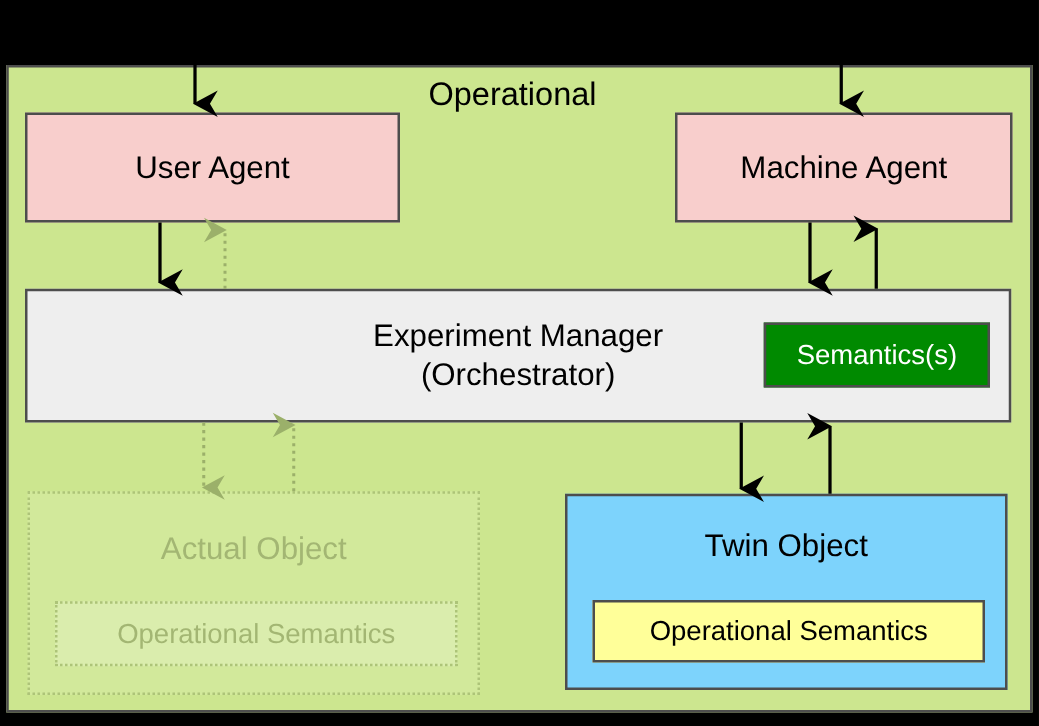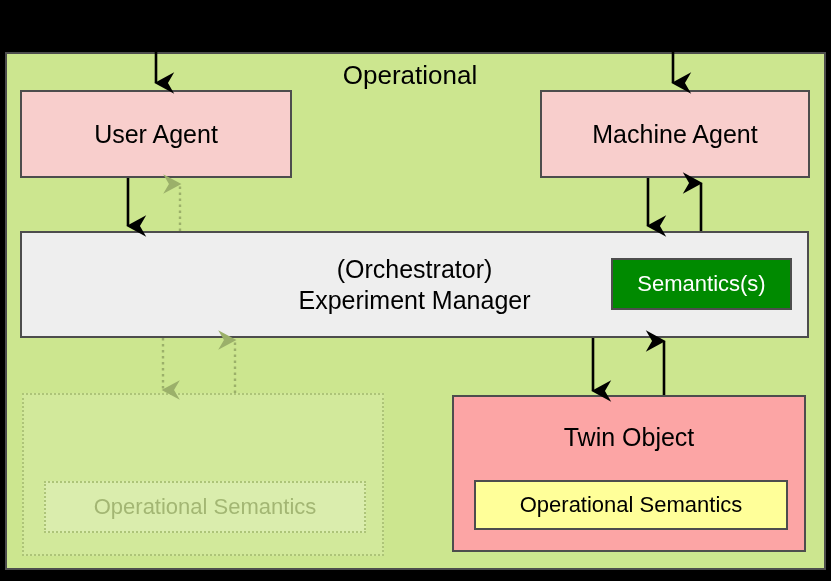--- a/index.html
+++ b/index.html
@@ -56,21 +56,21 @@
     align-items: center;
     justify-content: center;
     text-align: center;
     color: #000000;
   }
 
   .agent-box {
     background: #f8cecc;
     font-size: 25px;
   }
-  .user-agent   { left: 20px;  top: 90px;  width: 272px; height: 88px; }
+  .user-agent   { left: 20px;  top: 90px;  width: 300px; height: 88px; }
   .machine-agent{ left: 540px; top: 90px;  width: 270px; height: 88px; }
 
   .manager-box {
     left: 20px; top: 231px; width: 789px; height: 107px;
     background: #eeeeee;
     flex-direction: column;
     font-size: 25px;
     line-height: 1.22;
   }
   .manager-box .mgr-line { display: block; }
@@ -86,21 +86,21 @@
     box-sizing: border-box;
     display: flex;
     align-items: center;
     justify-content: center;
     color: #ffffff;
     font-size: 22px;
   }
 
   .twin-box {
     left: 452px; top: 395px; width: 354px; height: 157px;
-    background: #fca5a5;
+    background: #7dd3fc;
     display: block;
   }
   .twin-title {
     position: absolute;
     left: 0; right: 0; top: 26px;
     text-align: center;
     font-size: 25px;
     color: #000000;
   }
   .twin-semantics {
@@ -170,29 +170,30 @@
 
   <div class="box agent-box user-agent">
     <span>User Agent</span>
   </div>
 
   <div class="box agent-box machine-agent">
     <span>Machine Agent</span>
   </div>
 
   <div class="box manager-box">
+    <span class="mgr-line">Experiment Manager</span>
     <span class="mgr-line">(Orchestrator)</span>
-    <span class="mgr-line">Experiment Manager</span>
   </div>
 
   <div class="workflow-box">
     <span>Semantics(s)</span>
   </div>
 
   <div class="actual-box">
+    <div class="actual-title">Actual Object</div>
     <div class="actual-semantics">
       <span>Operational Semantics</span>
     </div>
   </div>
 
   <div class="box twin-box">
     <div class="twin-title">Twin Object</div>
     <div class="twin-semantics">
       <span>Operational Semantics</span>
     </div>

